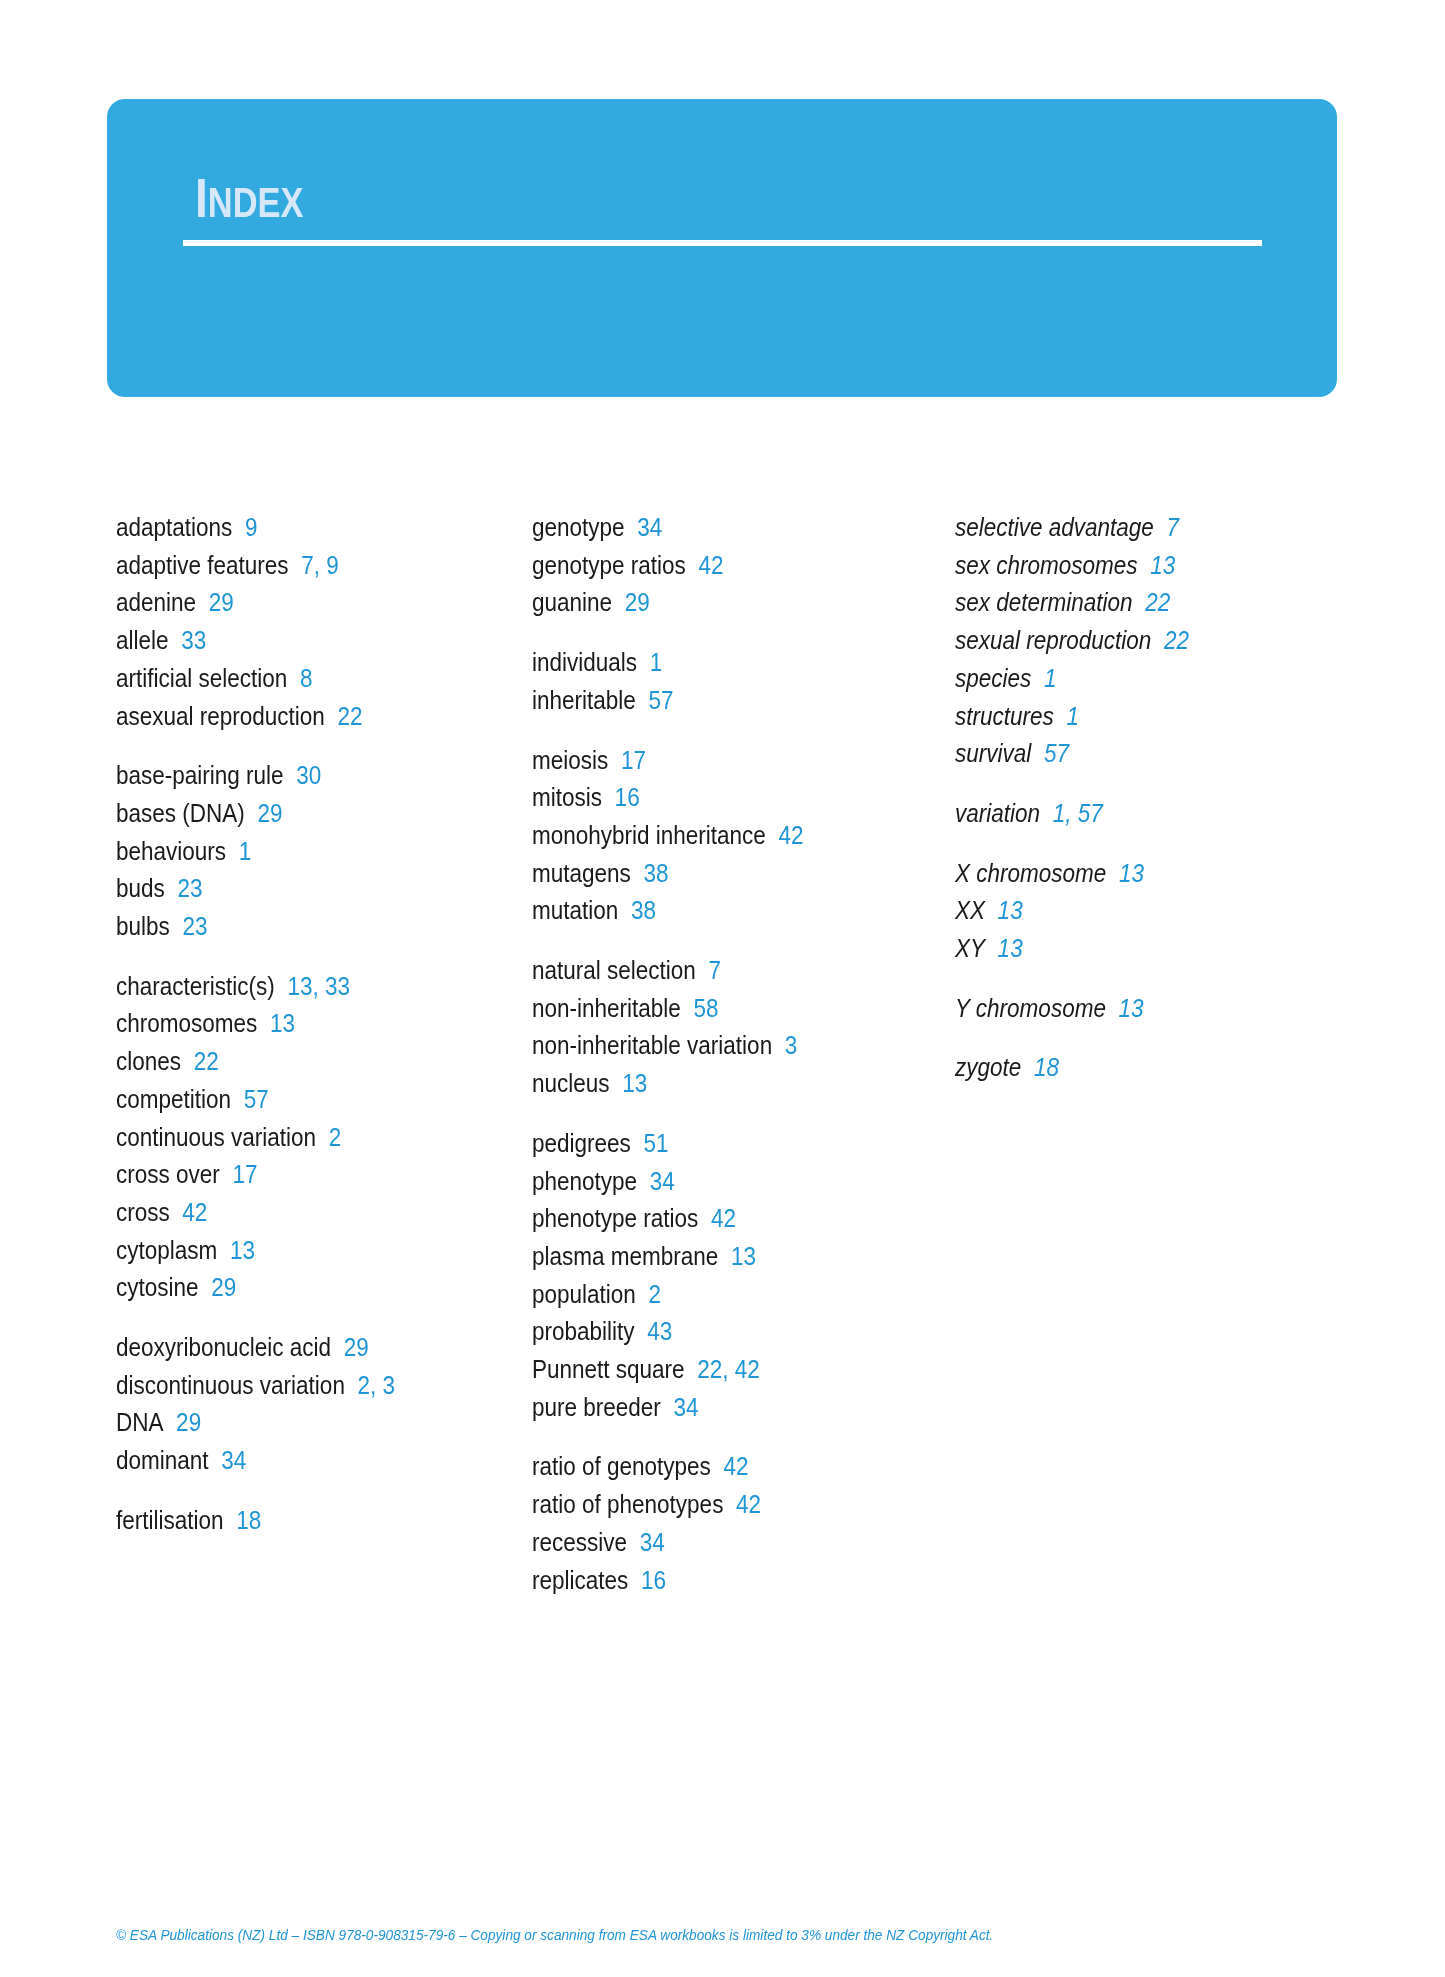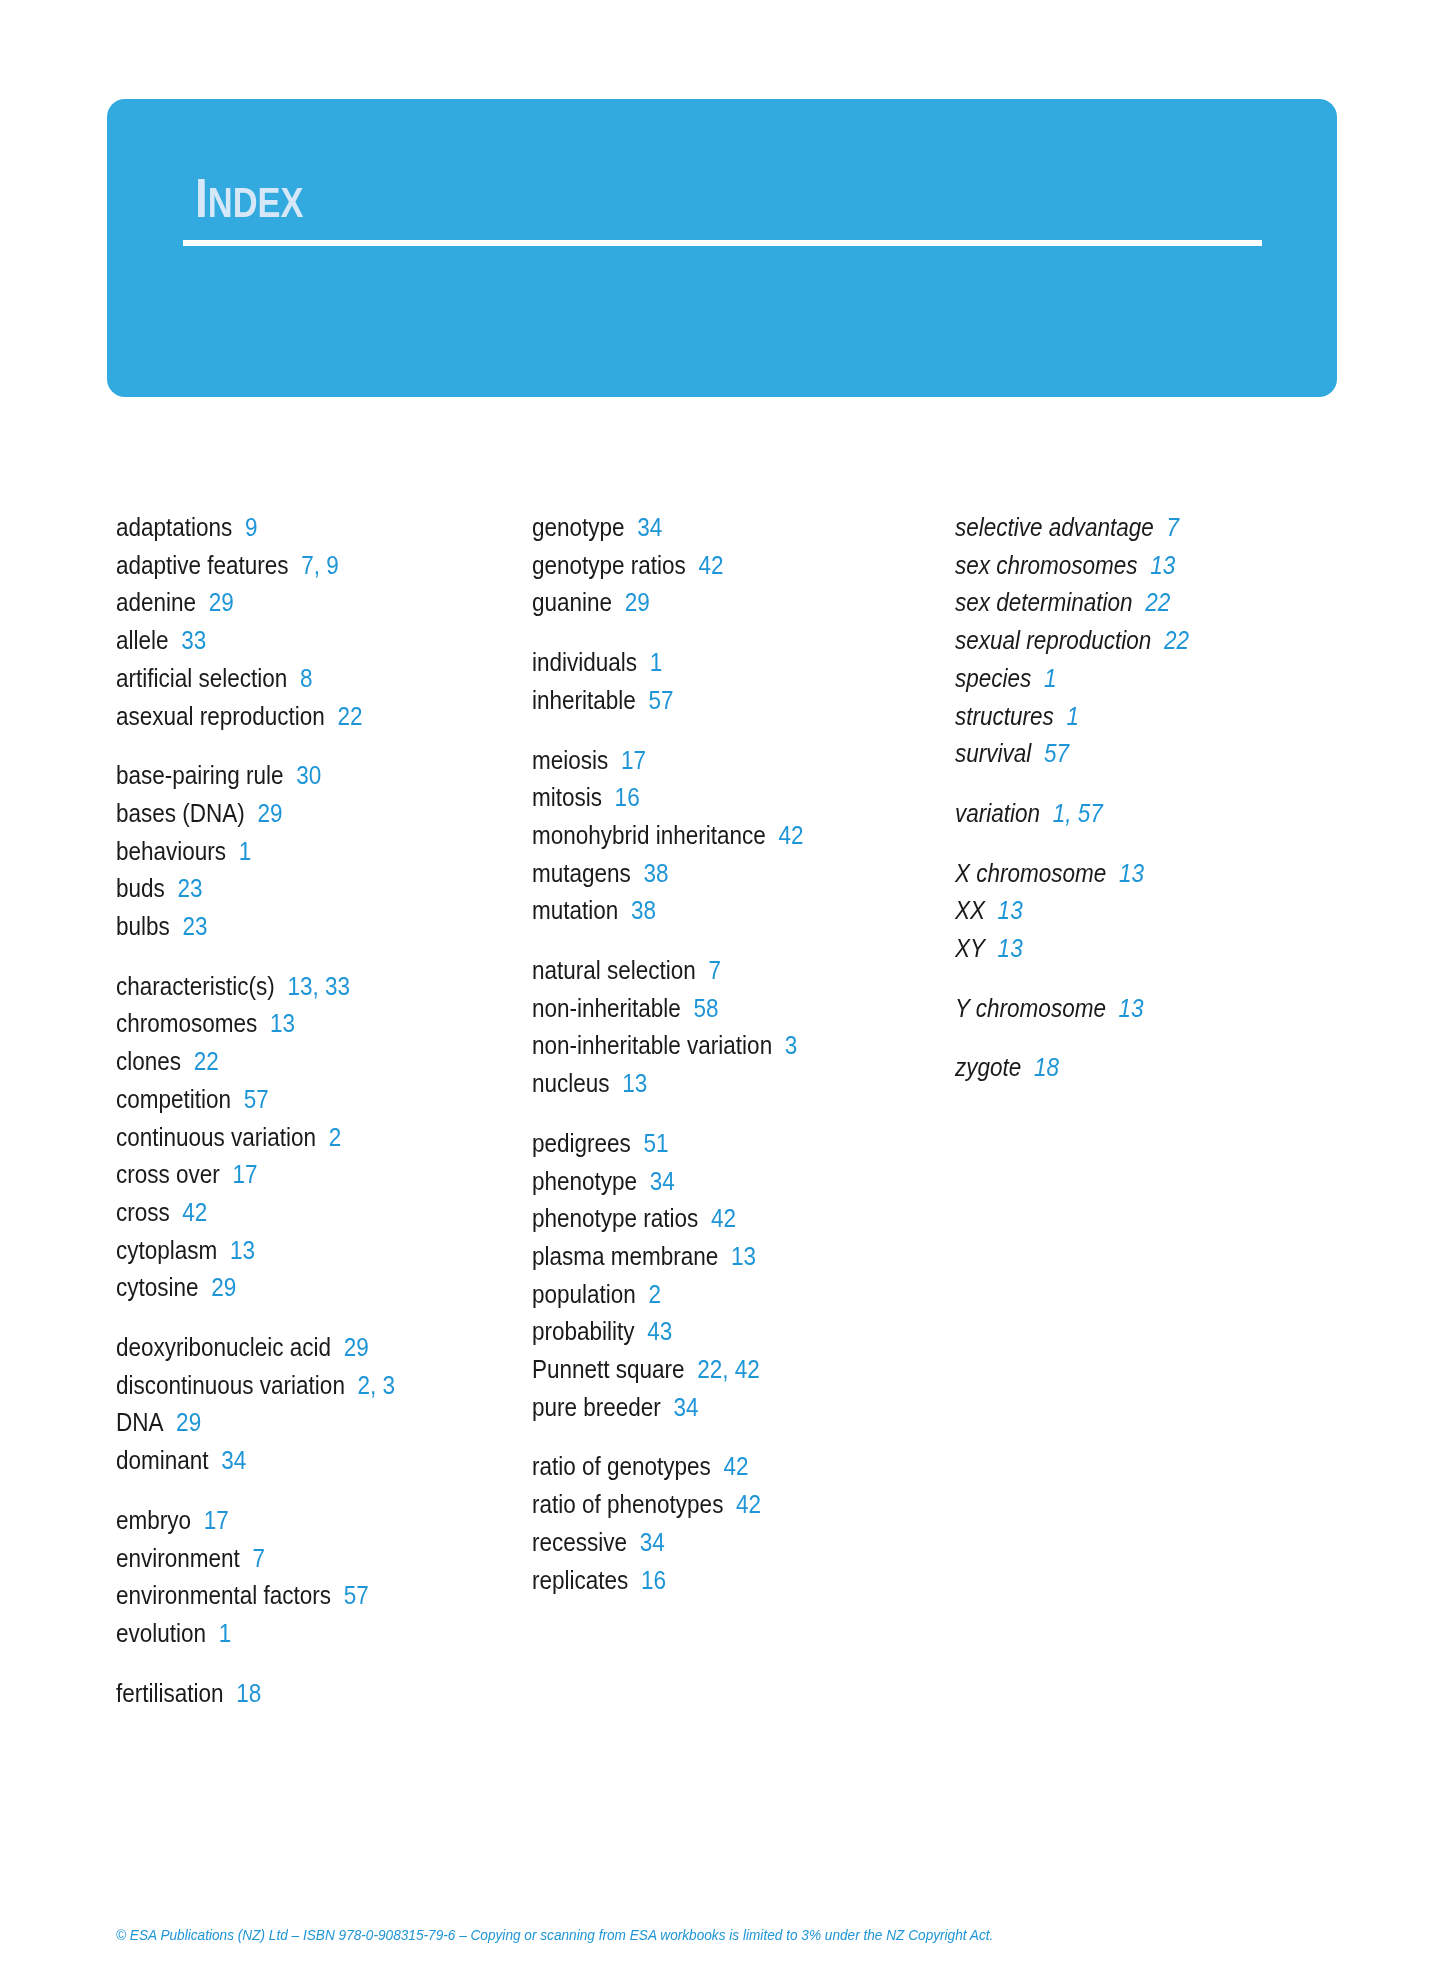--- a/index.html
+++ b/index.html
@@ -55,26 +55,20 @@
       <div class="entry"><span class="term">cross over</span><span class="pages">17</span></div>
       <div class="entry"><span class="term">cross</span><span class="pages">42</span></div>
       <div class="entry"><span class="term">cytoplasm</span><span class="pages">13</span></div>
       <div class="entry"><span class="term">cytosine</span><span class="pages">29</span></div>
     </div>
     <div class="group">
       <div class="entry"><span class="term">deoxyribonucleic acid</span><span class="pages">29</span></div>
       <div class="entry"><span class="term">discontinuous variation</span><span class="pages">2, 3</span></div>
       <div class="entry"><span class="term">DNA</span><span class="pages">29</span></div>
       <div class="entry"><span class="term">dominant</span><span class="pages">34</span></div>
-    </div>
-    <div class="group">
-      <div class="entry"><span class="term">embryo</span><span class="pages">17</span></div>
-      <div class="entry"><span class="term">environment</span><span class="pages">7</span></div>
-      <div class="entry"><span class="term">environmental factors</span><span class="pages">57</span></div>
-      <div class="entry"><span class="term">evolution</span><span class="pages">1</span></div>
     </div>
     <div class="group">
       <div class="entry"><span class="term">fertilisation</span><span class="pages">18</span></div>
     </div>
   </div>
 <div class="col col2">
     <div class="group">
       <div class="entry"><span class="term">genotype</span><span class="pages">34</span></div>
       <div class="entry"><span class="term">genotype ratios</span><span class="pages">42</span></div>
       <div class="entry"><span class="term">guanine</span><span class="pages">29</span></div>

